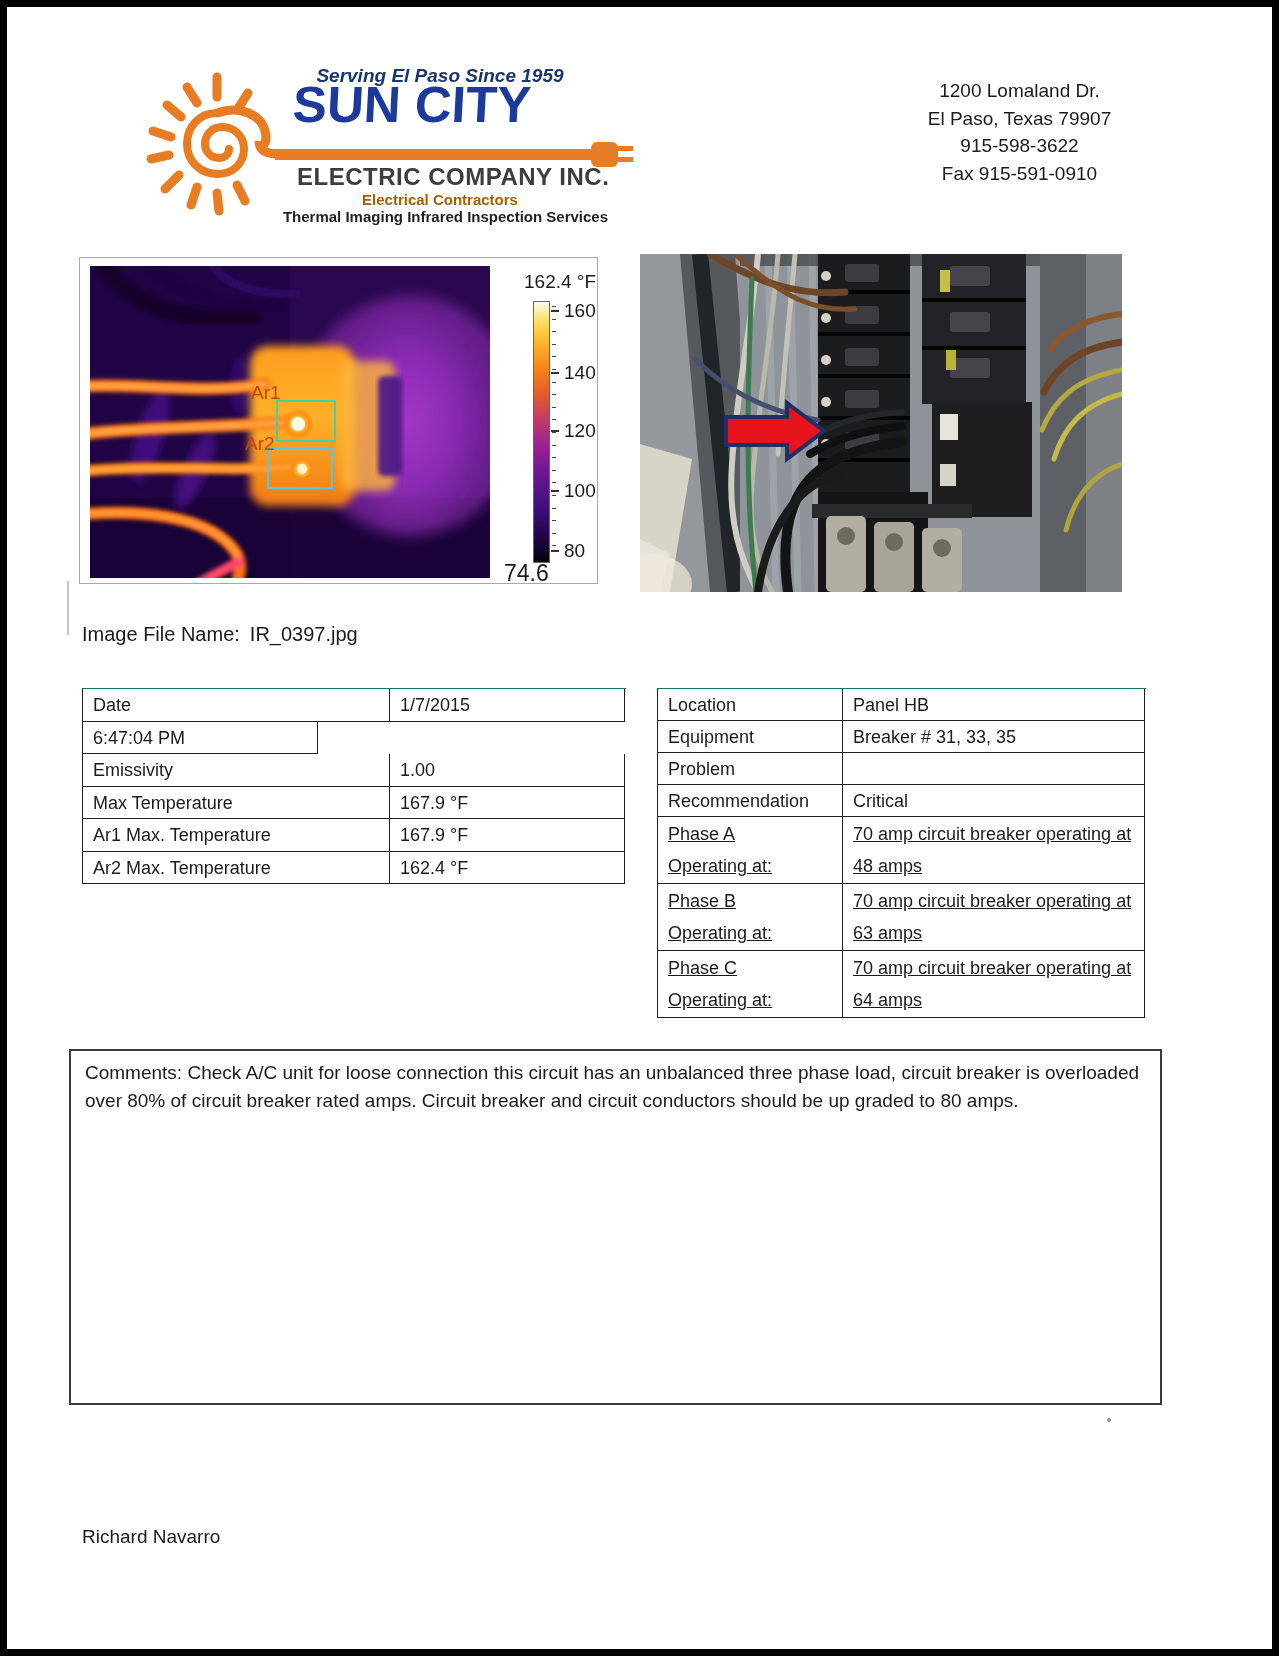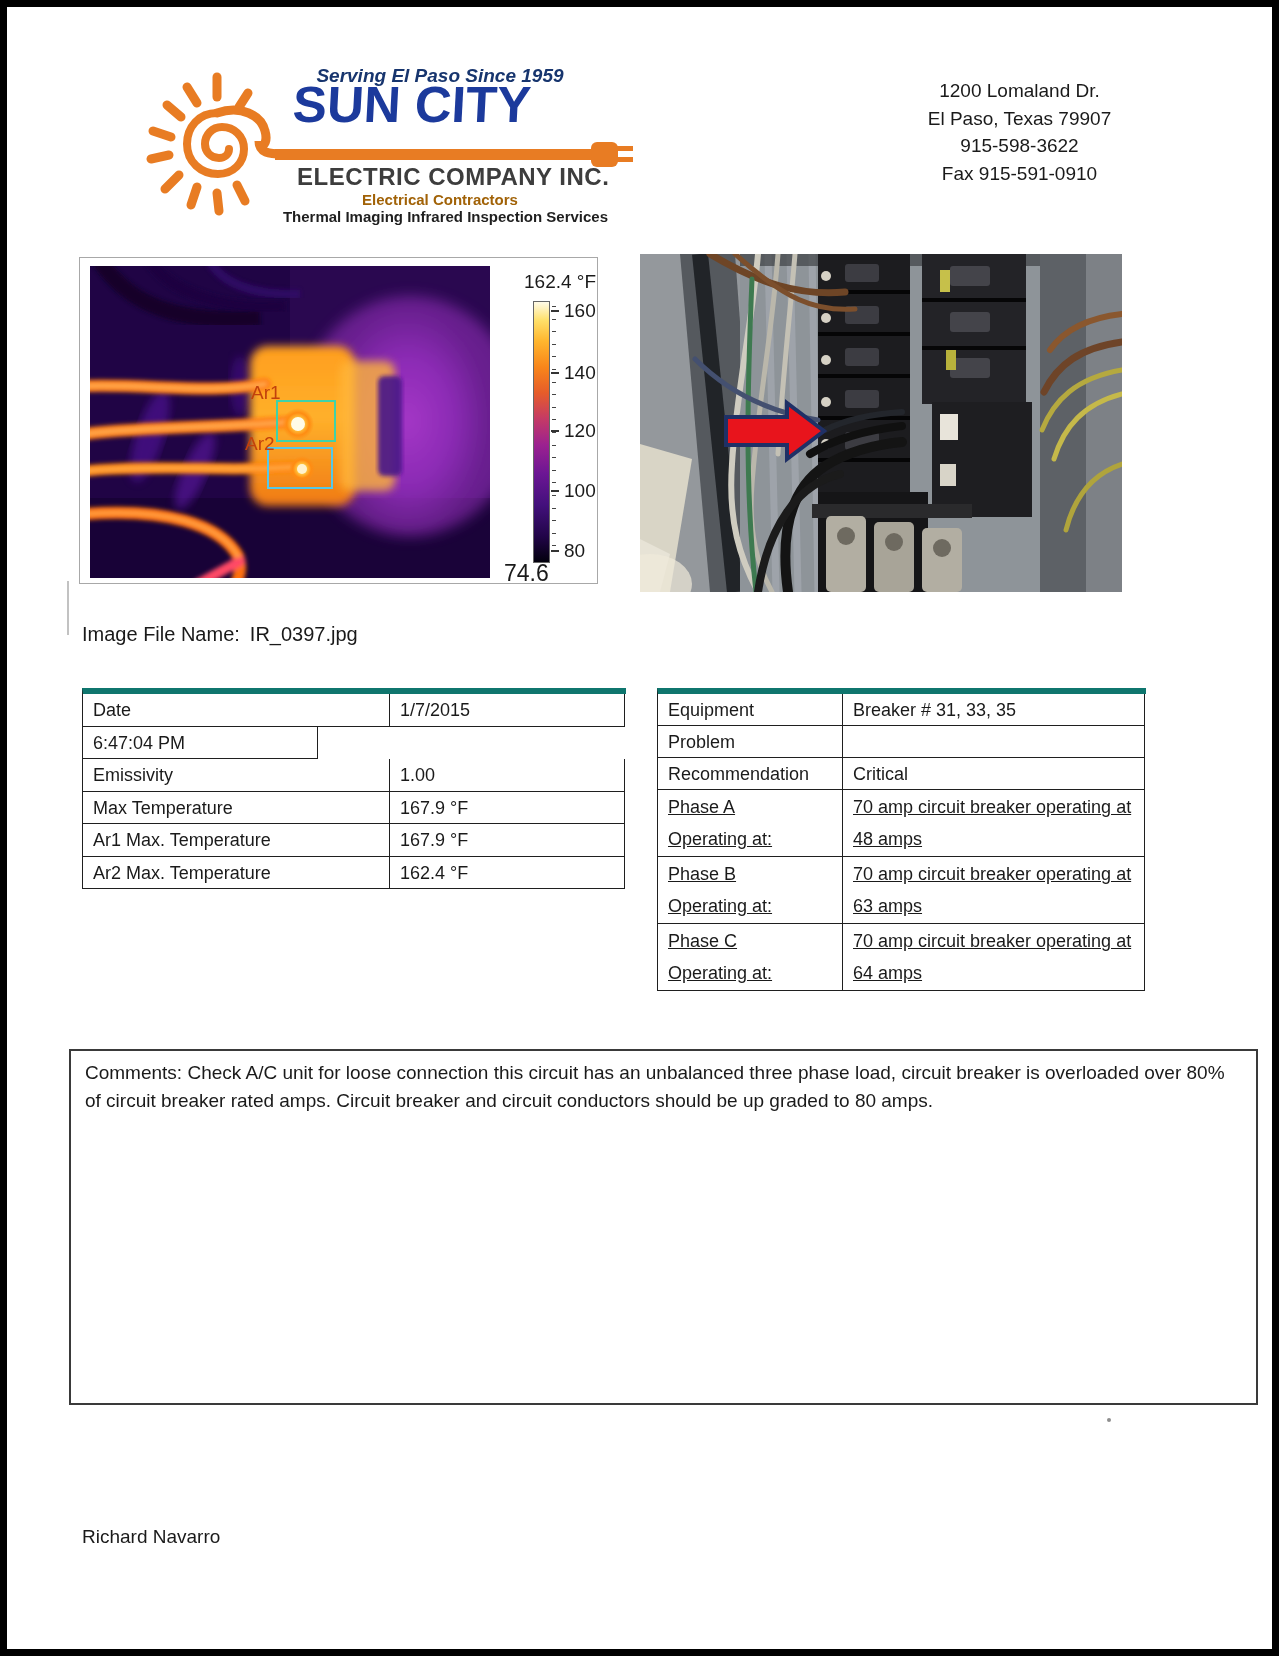--- a/index.html
+++ b/index.html
@@ -45,37 +45,37 @@
 
   
   .fig-photo{left:633px;top:247px;width:482px;height:338px;}
   .photo-svg{position:absolute;left:0;top:0;width:482px;height:338px;}
 
   
   .filename{left:75px;top:616px;font-size:20px;}
   .filename .val{margin-left:10px;}
 
   
-  .tbl{border-top:6px solid #0f766e;border-left:1px solid #1f1f1f;font-size:18px;}
+  .tbl{border-top:1px solid #0f766e;border-left:1px solid #1f1f1f;font-size:18px;}
   .trow{display:flex;}
   .tcell{border-right:1px solid #1f1f1f;border-bottom:1px solid #1f1f1f;
     box-sizing:border-box;padding-left:10px;overflow:hidden;}
   .tbl-left{left:75px;top:681px;width:543px;}
   .tbl-left .c1{width:307px;}
   .tbl-left .c2{width:235px;}
   .tbl-left .tcell{height:32.5px;line-height:32.5px;}
   .tbl-right{left:650px;top:681px;width:488px;}
   .tbl-right .c1{width:185px;}
   .tbl-right .c2{width:302px;}
   .tbl-right .single .tcell{height:32px;line-height:32px;}
   .tbl-right .dbl .tcell{height:67px;text-decoration:underline;}
   .tbl-right .dbl .ln{height:32px;line-height:34px;}
 
   
-  .comments{left:62px;top:1042px;width:1189px;height:356px;border:2px solid #3a3a3a;
+  .comments{left:62px;top:1042px;width:1093px;height:356px;border:2px solid #3a3a3a;
     box-sizing:border-box;padding:8px 14px;font-size:19px;line-height:27.5px;}
   .signature{left:75px;top:1519px;font-size:19px;}
 
   
   .artifact-line{left:60px;top:574px;width:2px;height:54px;background:#c2c2c2;}
   .artifact-dot{left:1100px;top:1411px;width:4px;height:4px;border-radius:50%;background:#8e8e8e;}
 </style>
 </head>
 <body>
 
@@ -317,20 +317,24 @@
       <div class="tcell c2">167.9 °F</div>
     </div>
     <div class="trow">
       <div class="tcell c1">Ar2 Max. Temperature</div>
       <div class="tcell c2">162.4 °F</div>
     </div>
   </div>
 
   <div class="abs tbl tbl-right">
     <div class="trow single">
+      <div class="tcell c1">Location</div>
+      <div class="tcell c2">Panel HB</div>
+    </div>
+    <div class="trow single">
       <div class="tcell c1">Equipment</div>
       <div class="tcell c2">Breaker # 31, 33, 35</div>
     </div>
     <div class="trow single">
       <div class="tcell c1">Problem</div>
       <div class="tcell c2"></div>
     </div>
     <div class="trow single">
       <div class="tcell c1">Recommendation</div>
       <div class="tcell c2">Critical</div>

